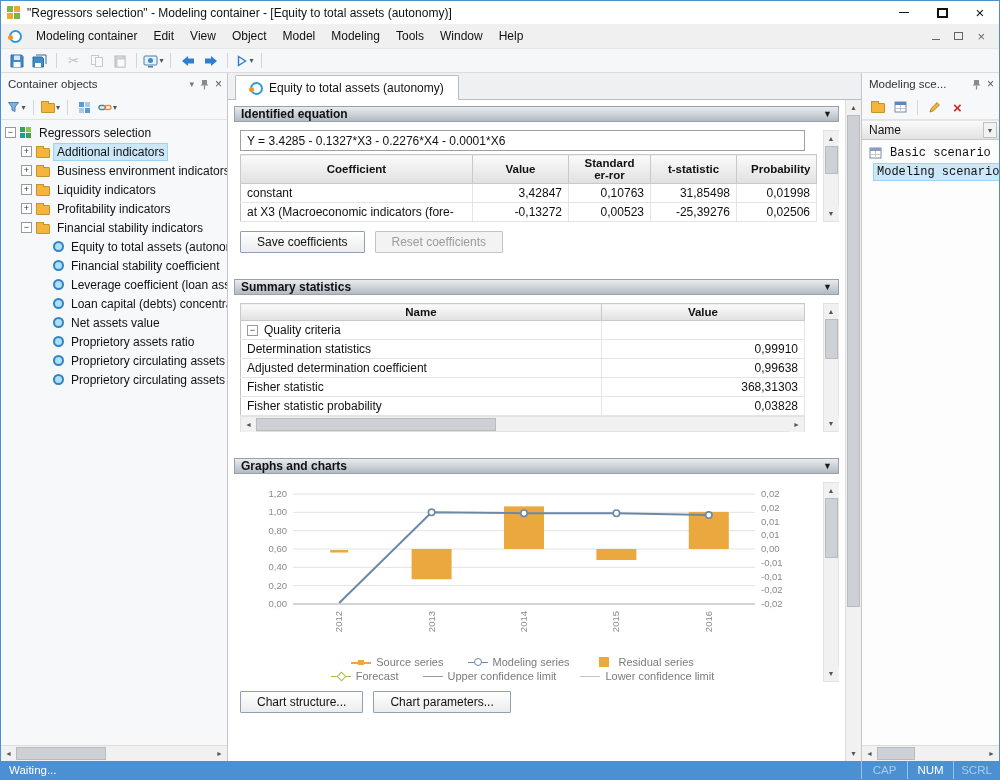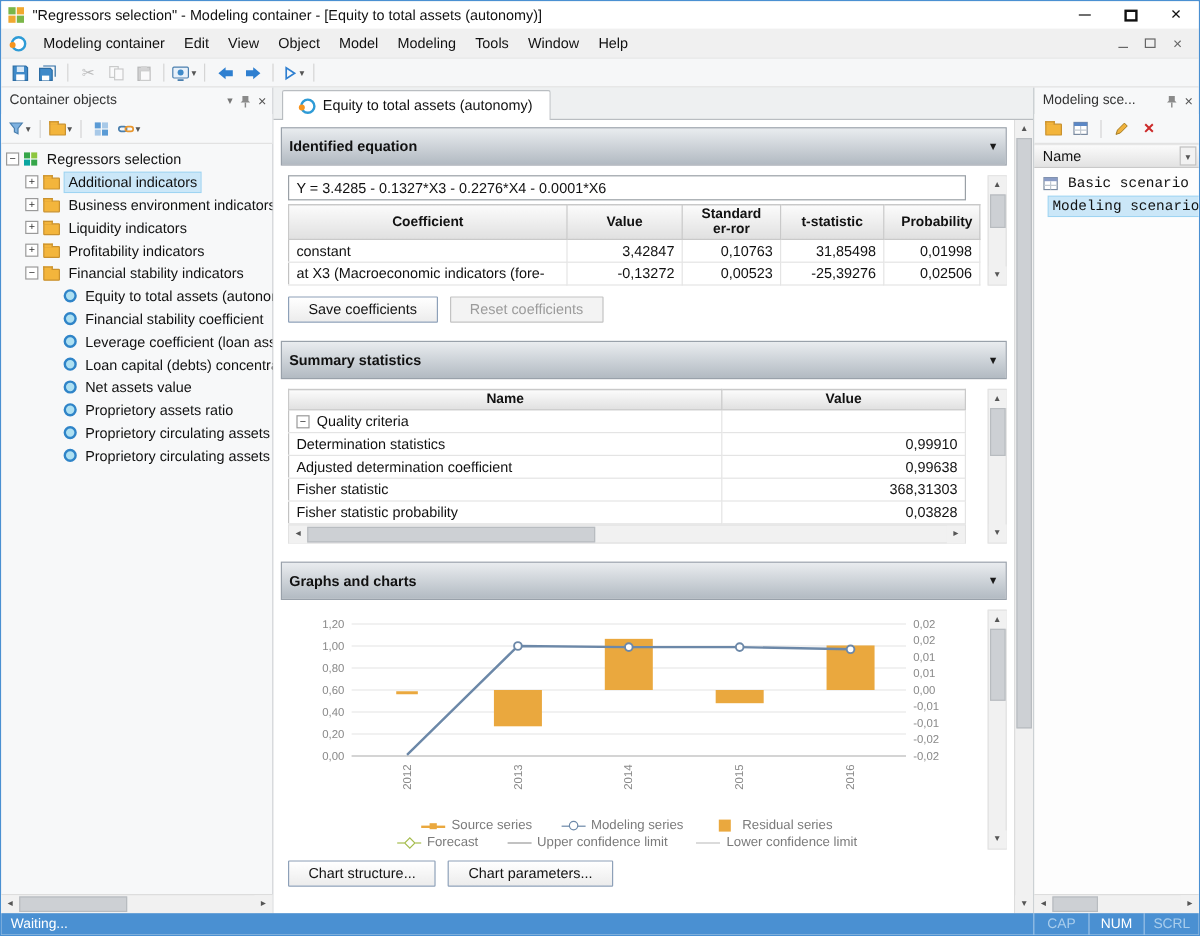--- a/index.html
+++ b/index.html
@@ -72,35 +72,35 @@
   .sb-thumb-v { position: absolute; left: 1px; width: 13px; background: #cdd0d4; border: 1px solid #b8bcc0; }
   .vscroll-mini { width: 16px; flex: none; align-self: stretch; background: #f1f1f1; border: 1px solid #e2e2e2; display: flex; flex-direction: column; align-items: center; }
 
   
   .tabbar { height: 27px; flex: none; display: flex; align-items: flex-end; padding-left: 7px; border-bottom: 1px solid #b9bdc1; background: #eef0f1; }
   .tab { height: 25px; background: #fff; border: 1px solid #b9bdc1; border-bottom: none; border-radius: 2px 2px 0 0; margin-bottom: -1px; display: flex; align-items: center; gap: 6px; padding: 0 14px; }
 
   
   .content-row { flex: 1; min-height: 0; display: flex; }
   .content { flex: 1; min-width: 0; background: #fff; overflow: hidden; padding: 0 3px; }
-  .sec-header { height: 32px; margin: 6px 3px 0 3px; background: linear-gradient(#e9ecef, #b2bac2); border: 1px solid #99a1aa; display: flex; align-items: center; padding: 0 6px; font-weight: bold; }
+  .sec-header { height: 16px; margin: 6px 3px 0 3px; background: linear-gradient(#e9ecef, #b2bac2); border: 1px solid #99a1aa; display: flex; align-items: center; padding: 0 6px; font-weight: bold; }
   .sec-arr { margin-left: auto; font-size: 9px; color: #1a1a1a; }
   .eq-wrap, .sum-wrap, .chart-wrap { display: flex; margin: 8px 3px 0 9px; gap: 18px; }
   .grow { flex: 1; min-width: 0; }
   .equation-box { height: 21px; border: 1px solid #9aa0a6; background: #fff; display: flex; align-items: center; padding: 0 6px; margin-bottom: 3px; white-space: nowrap; overflow: hidden; }
   table.grid { width: 100%; border-collapse: collapse; table-layout: fixed; border: 1px solid #c2c2c2; }
   table.grid th { background: linear-gradient(#fbfbfb, #e0e0e0); border: 1px solid #c9c9c9; font-weight: bold; font-size: 11.5px; padding: 2px 14px; text-align: center; vertical-align: middle; }
   table.grid td { border-right: 1px solid #e4e4e4; border-bottom: 1px solid #e4e4e4; padding: 2px 6px; height: 19px; white-space: nowrap; overflow: hidden; background: #fff; }
   td.num { text-align: right; }
   td.indent { padding-left: 28px; }
   .btn-row { display: flex; gap: 10px; margin: 9px 0 0 9px; }
   .btn { height: 22px; padding: 0 16px; background: linear-gradient(#ffffff, #ececec); border: 1px solid #8da0b8; display: inline-flex; align-items: center; justify-content: center; border-radius: 1px; }
   .btn.disabled { color: #9b9b9b; border-color: #c3c3c3; background: #f3f3f3; }
   .sum-hscroll { margin-top: 0; border: 1px solid #e2e2e2; }
-  .gap16 { margin-top: 15px; }
+  .gap16 { margin-top: 26px; }
 
   
   .chart-box { flex: 1; min-width: 0; }
   .chart-box svg { font-family: "Liberation Sans", sans-serif; display: block; margin: 4px auto 0; }
   .legend-row { display: flex; justify-content: center; gap: 24px; margin-top: 2px; }
   .lg-item { display: flex; align-items: center; gap: 5px; font-size: 11px; color: #7b7b7b; white-space: nowrap; }
   .lg-m { position: relative; width: 20px; height: 11px; flex: none; }
   .lg-line::before, .lg-dash::before, .lg-line-circle::before, .lg-line-diamond::before { content:''; position:absolute; left:0; right:0; top:5px; height:1.5px; background: var(--c); }
   .lg-dash::before { height: 2px; }
   .lg-dash::after { content:''; position:absolute; left:7px; top:3px; width:6px; height:5px; background: var(--c); }

